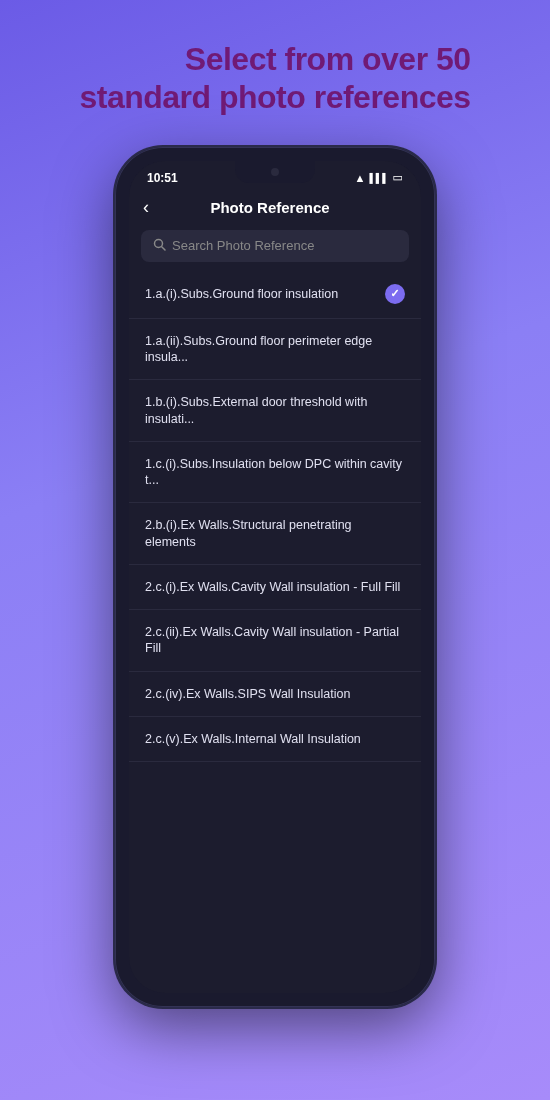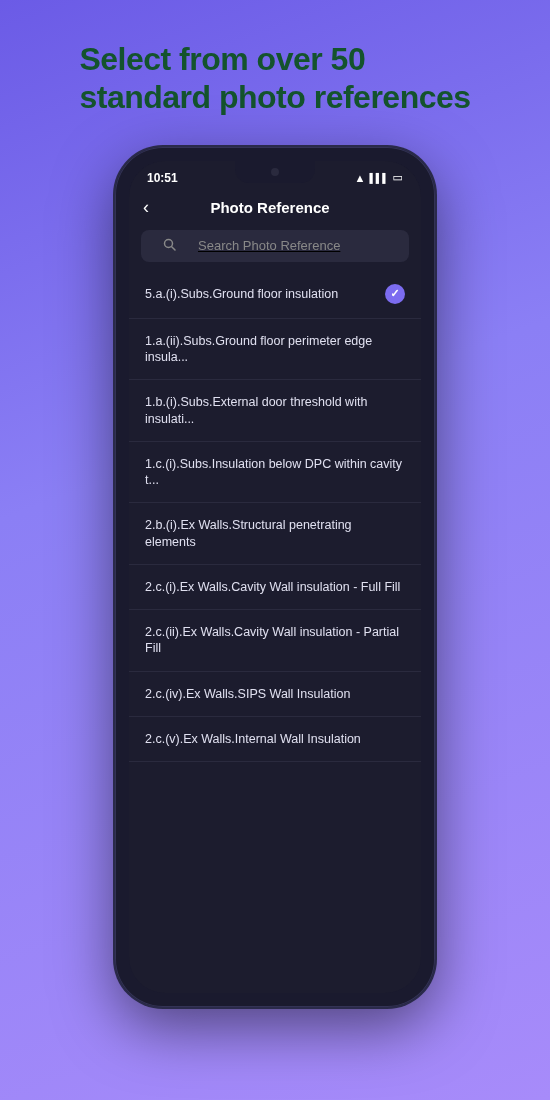--- a/index.html
+++ b/index.html
@@ -9,23 +9,23 @@
       height: 1100px;
       overflow: hidden;
       background: linear-gradient(160deg, #6b5be6 0%, #8b7ff5 40%, #a78bfa 100%);
       display: flex;
       flex-direction: column;
       align-items: center;
       font-family: 'Segoe UI', Arial, sans-serif;
     }
 
     .hero-text {
-      text-align: left;
+      text-align: right;
       padding: 40px 30px 20px;
-      color: #14532d;
+      color: #701a75;
       font-size: 32px;
       font-weight: 800;
       line-height: 1.2;
       letter-spacing: -0.5px;
     }
 
     .phone-wrapper {
       position: relative;
       width: 320px;
       height: 860px;
@@ -129,23 +129,22 @@
       margin-right: 24px;
     }
 
     
     .search-bar {
       margin: 4px 12px 8px;
       display: flex;
       align-items: center;
       background: #2a2a3e;
       border-radius: 8px;
-      padding: 8px 22px;
-      gap: 22px;
-      text-decoration: underline;
+      padding: 8px 12px;
+      gap: 6px;
     }
 
     .search-icon-svg {
       color: #888;
       font-size: 13px;
     }
 
     .search-placeholder {
       font-size: 13px;
       color: #888;
@@ -232,21 +231,21 @@
         <svg width="13" height="13" viewBox="0 0 13 13" fill="none">
           <circle cx="5.5" cy="5.5" r="4" stroke="#888" stroke-width="1.5"></circle>
           <line x1="8.7" y1="8.7" x2="12" y2="12" stroke="#888" stroke-width="1.5" stroke-linecap="round"></line>
         </svg>
       </span>
       <span class="search-placeholder">Search Photo Reference</span>
     </div>
 
     <div class="list-container" id="list-container">
     <div class="list-item">
-          <span class="list-item-text">5.a.(i).Subs.Ground floor insulation</span>
+          <span class="list-item-text">1.a.(i).Subs.Ground floor insulation</span>
           <div class="check-icon"></div>
         </div>
         <div class="list-item">
           <span class="list-item-text">1.a.(ii).Subs.Ground floor perimeter edge insula...</span>
         </div>
         <div class="list-item">
           <span class="list-item-text">1.b.(i).Subs.External door threshold with insulati...</span>
         </div>
         <div class="list-item">
           <span class="list-item-text">1.c.(i).Subs.Insulation below DPC within cavity t...</span>

